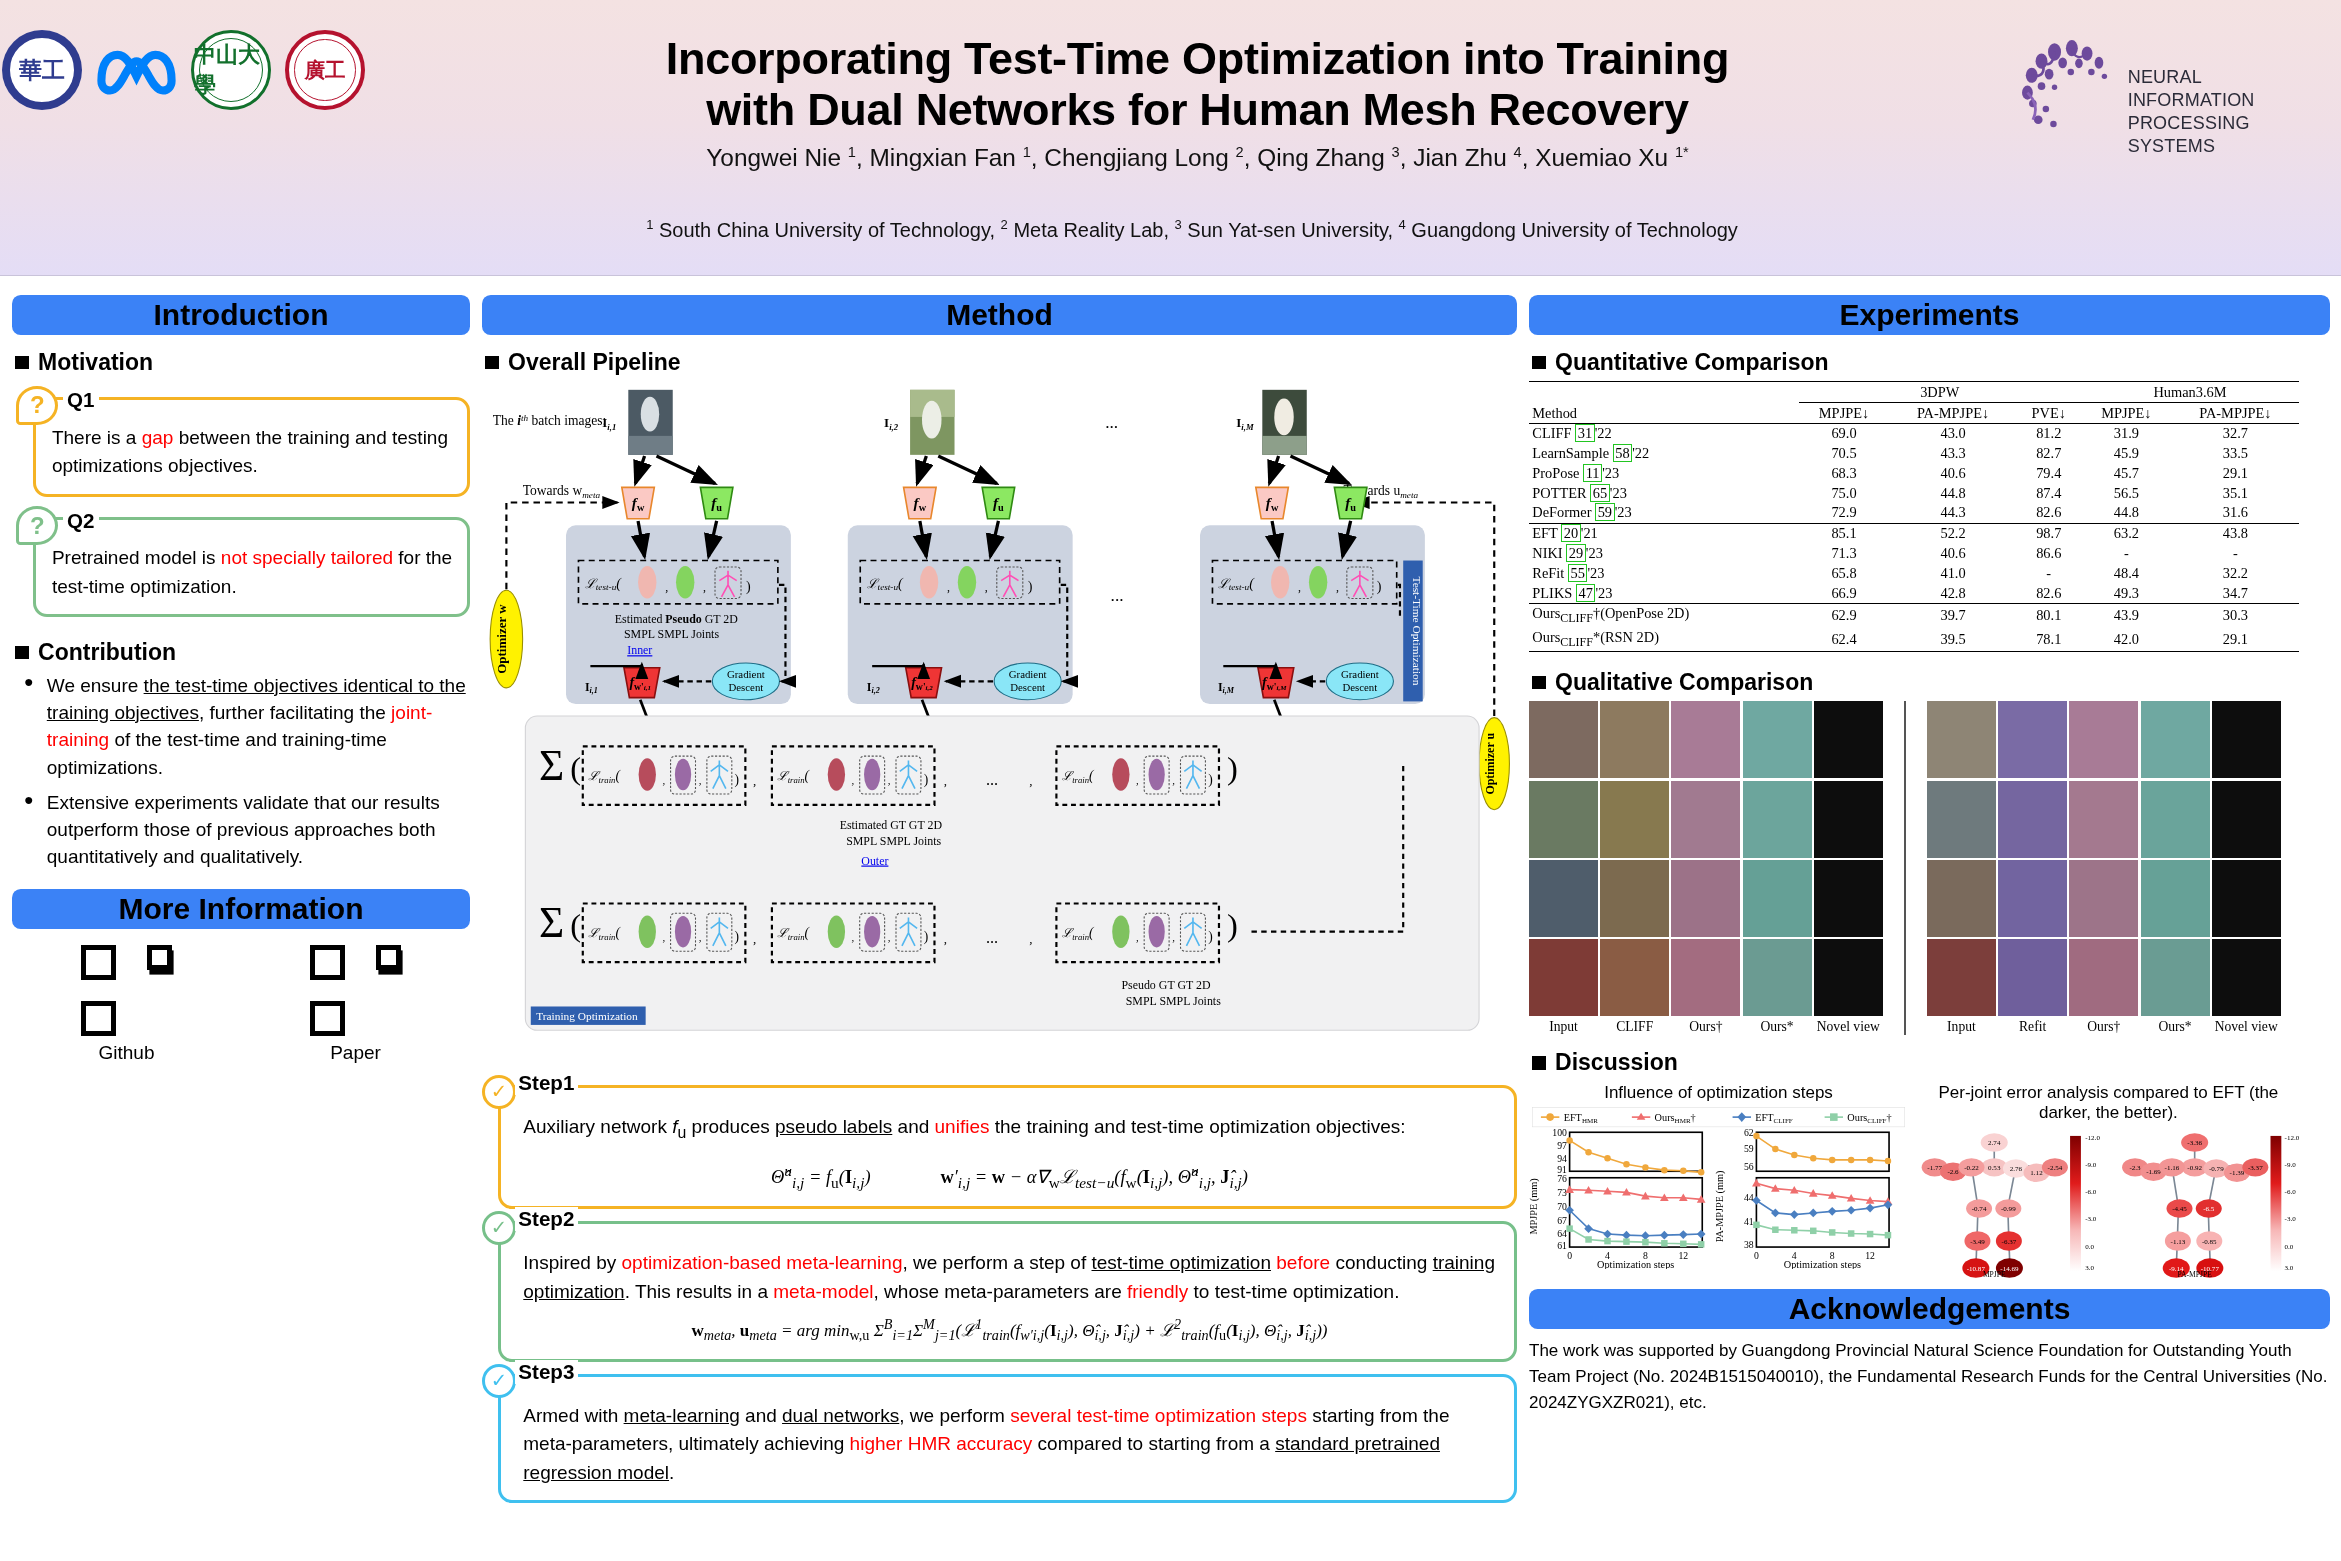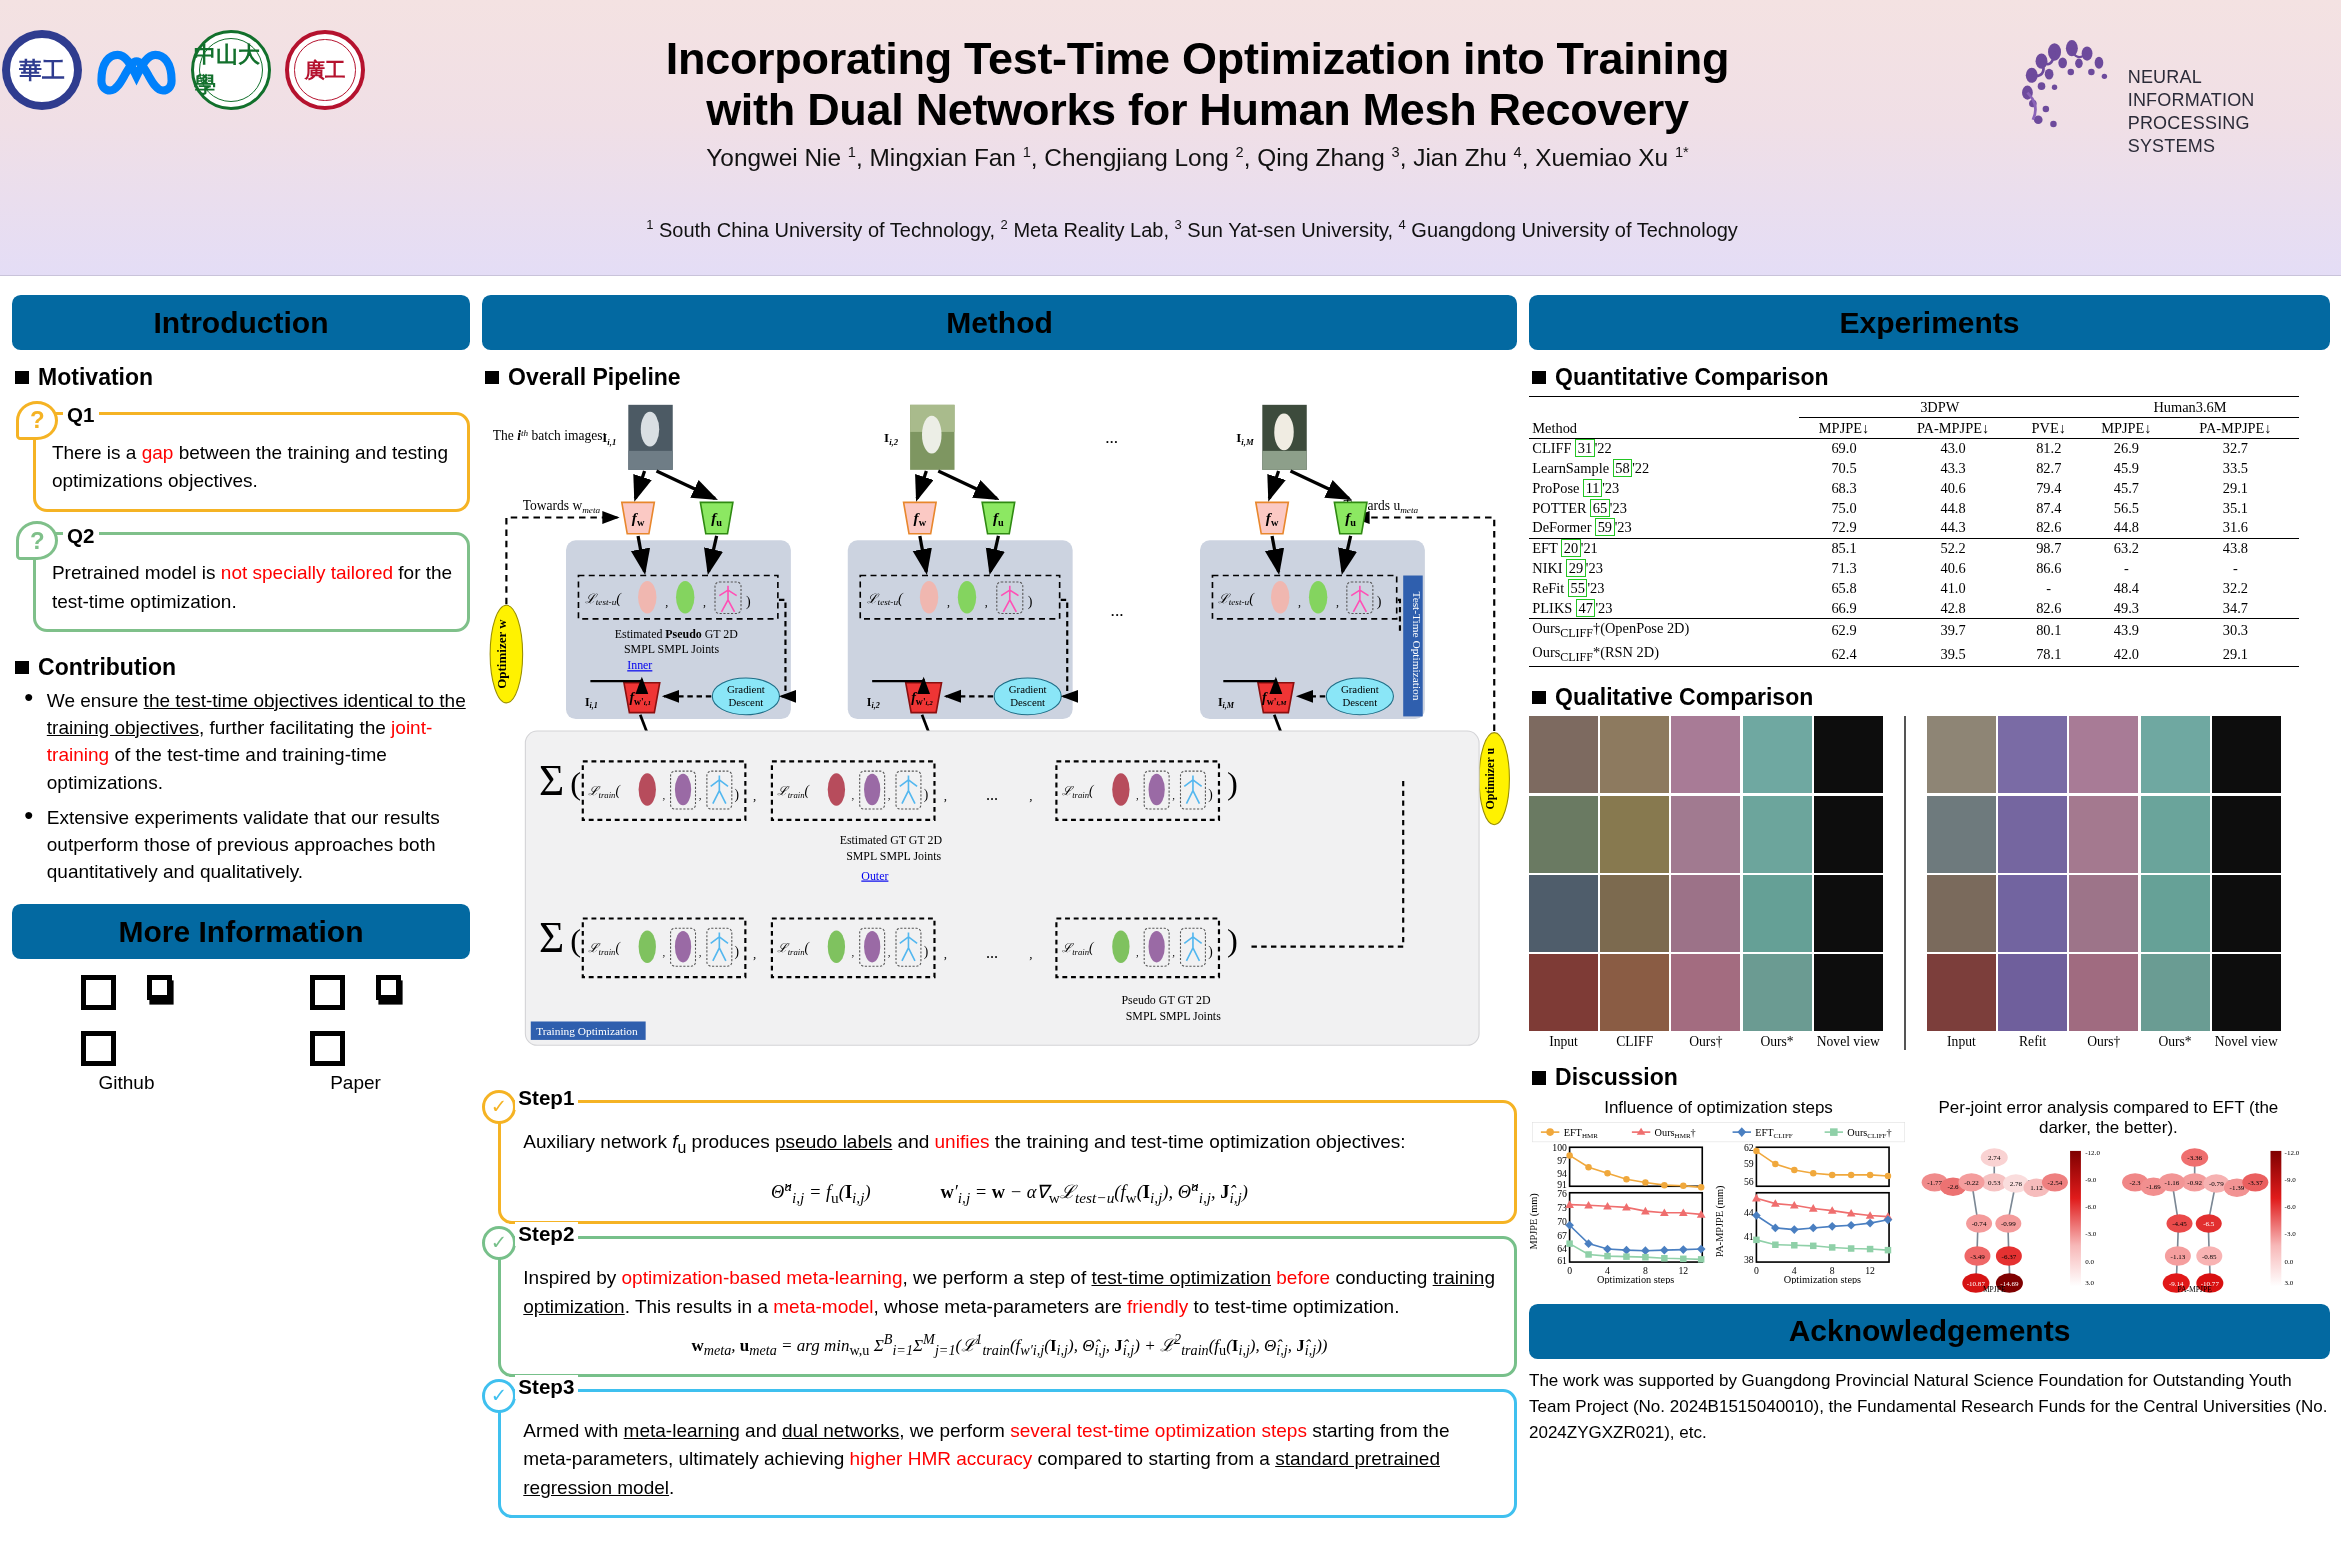--- a/index.html
+++ b/index.html
@@ -52,21 +52,21 @@
   #neurips-text { position:absolute; left:106px; top:33px; font-size:18px; line-height:1.28; color:#2b2b38; letter-spacing:0.2px; }
   .neur-dots { position:absolute; left:0; top:0; width:103px; height:103px; }
 
   
   .col { position:absolute; top:295px; }
   #col-left  { left:12px;   width:458px; }
   #col-mid   { left:482px;  width:1035px; }
   #col-right { left:1529px; width:801px; }
 
   .section-banner {
-    background:#0369a1; border-radius:8.7px; height:55px;
+    background:#3b82f6; border-radius:8.7px; height:40px;
     display:flex; align-items:center; justify-content:center;
     font-size:30px; font-weight:bold; color:#000;
   }
   .sub-head { display:flex; align-items:center; gap:9.2px; font-size:23px; font-weight:bold; margin:14px 0 5.4px 3.3px; }
   .sq { width:13.6px; height:13.6px; background:#000; display:inline-block; }
 
   
   .qblock { position:relative; margin:20.6px 0 0 7.6px; }
   .qbubble {
     position:absolute; left:-3.3px; top:-11px; width:42px; height:39px;
@@ -581,21 +581,21 @@
       <th class="rule-thin">PVE↓</th>
       <th class="rule-thin">MPJPE↓</th>
       <th class="rule-thin">PA-MPJPE↓</th>
     </tr>
 
     <tr class="rule-top">
           <td class="m">CLIFF <span class="ref">31</span>'22</td>
           <td>69.0</td>
           <td>43.0</td>
           <td>81.2</td>
-          <td>26.9</td>
+          <td>31.9</td>
           <td>32.7</td>
         </tr>
     <tr>
           <td class="m">LearnSample <span class="ref">58</span>'22</td>
           <td>70.5</td>
           <td>43.3</td>
           <td>82.7</td>
           <td>45.9</td>
           <td>33.5</td>
         </tr>

